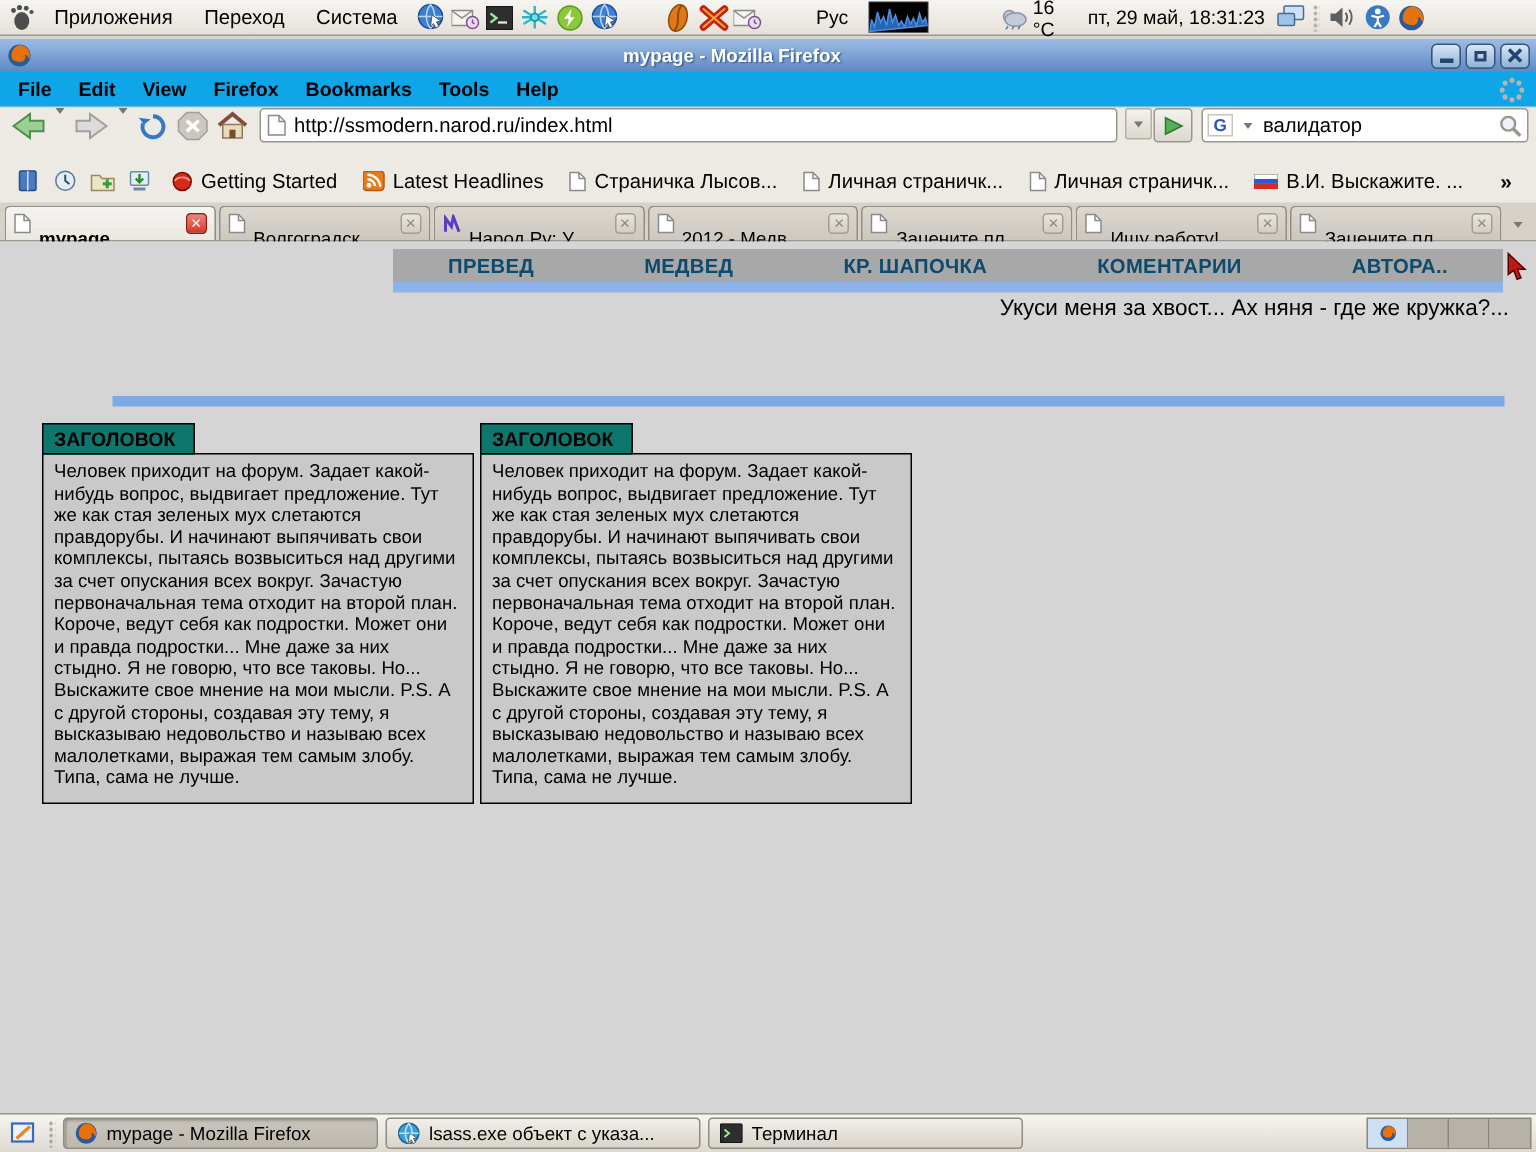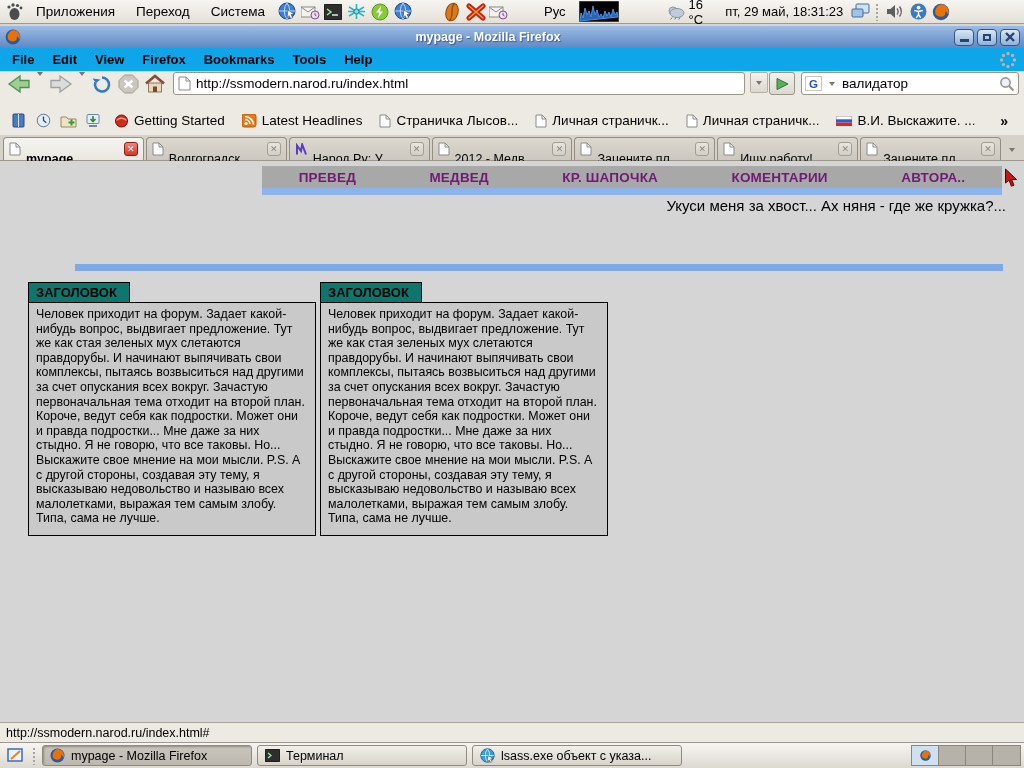--- a/index.html
+++ b/index.html
@@ -62,21 +62,21 @@
   .tab-label { flex:1; white-space:nowrap; overflow:hidden;margin-top:20px; }
   .tab-close { width:14px; height:14px; border-radius:3px; display:flex; align-items:center; justify-content:center;
     border:1px solid #a39d92; background:linear-gradient(#e9e6df,#d2cec6); color:#8d887e; font-size:9px; line-height:1; }
   .tab.active .tab-close { background:linear-gradient(#f08579,#d8362a); border-color:#8e1c12; color:#fff; }
   .tab-listdrop { margin-left:auto; width:18px; height:20px; display:flex; align-items:center; justify-content:center; }
 
   
   .content { flex:1; position:relative; background:#d5d5d5; overflow:hidden; }
   .page-nav { position:absolute; left:262px; top:5px; width:740px; height:22px; background:#a8a8a8;
     display:flex; align-items:center; justify-content:space-around; }
-  .page-nav-item { color:#701a75; font-weight:bold; font-size:13.5px; letter-spacing:.2px; }
+  .page-nav-item { color:#0c4a6e; font-weight:bold; font-size:13.5px; letter-spacing:.2px; }
   .page-nav-strip { position:absolute; left:262px; top:27px; width:740px; height:7px; background:#8db3ea; }
   .tagline { position:absolute; top:36px; right:18px; font-size:15px; }
   .hr-blue { position:absolute; top:103px; left:75px; width:928px; height:7px; background:#7ea9e8; }
   .article { position:absolute; top:121px; width:288px; }
   .article.a1 { left:28px; } .article.a2 { left:320px; }
   .article-tab { display:inline-block; position:relative; z-index:2; border:1px solid #000; background:#0f766e;
     padding:2px 12px 2px 7px; font-weight:bold; font-size:13px; margin-bottom:-1px; }
   .article-body { border:1px solid #000; background:#c9c9c9; padding:4px 7px 9px; font-size:12.4px; line-height:14.6px; }
   .cursor-red { position:absolute; left:1004px; top:7px; }
 
@@ -519,62 +519,59 @@
       <div class="article-body">Человек приходит на форум. Задает какой-нибудь вопрос, выдвигает предложение. Тут же как стая зеленых мух слетаются правдорубы. И начинают выпячивать свои комплексы, пытаясь возвыситься над другими за счет опускания всех вокруг. Зачастую первоначальная тема отходит на второй план. Короче, ведут себя как подростки. Может они и правда подростки... Мне даже за них стыдно. Я не говорю, что все таковы. Но... Выскажите свое мнение на мои мысли. P.S. А с другой стороны, создавая эту тему, я высказываю недовольство и называю всех малолетками, выражая тем самым злобу. Типа, сама не лучше.</div>
     </div>
 
     <span class="cursor-red">
       <svg width="14" height="21">
           <path d="M1.5 1v14l3.6-2.8 2.3 6 2.6-1-2.4-5.7h5z" fill="#c01818" stroke="#5a0000"></path>
         </svg>
     </span>
   </div>
 
-  <div class="statusbar">
-    <span>http://ssmodern.narod.ru/index.html#</span>
-  </div>
 </div>
 
 <div class="taskbar">
   <span class="show-desktop">
     <svg width="17" height="15">
         <rect x="1" y="1" width="14" height="12" fill="#eef3fa" stroke="#3a6ac0" stroke-width="1.5"></rect>
         <path d="M4 11L13 3" stroke="#e8881a" stroke-width="2.2"></path>
       </svg>
   </span>
   <span class="task-grip"></span>
 
   <div class="task-btn active">
     <span>
       <svg width="15" height="15">
           <circle cx="7.5" cy="7.5" r="7" fill="#2a5a9a"></circle>
           <path d="M7.5 1a6.6 6.6 0 016.1 8.8c-.8-1-.8-2.7-2.7-2.7 1 2.7-.8 4.6-3.4 4.6a6.6 6.6 0 01-4.4-1.8A6.6 6.6 0 017.5 1z" fill="#e8720a"></path>
         </svg>
     </span>
     <span class="task-label">mypage - Mozilla Firefox</span>
-  </div>
-  <div class="task-btn">
-    <span>
-      <svg width="15" height="13">
-          <rect width="15" height="13" rx="2" fill="#2e2e2e" stroke="#111"></rect>
-          <path d="M3 4l3 2.5L3 9" stroke="#9fe89f" fill="none" stroke-width="1.3"></path>
-        </svg>
-    </span>
-    <span class="task-label">Терминал</span>
   </div>
   <div class="task-btn">
     <span>
       <svg width="15" height="15">
           <circle cx="7.5" cy="7.5" r="6.7" fill="#3b9fd4" stroke="#1a6a9a"></circle>
           <path d="M1 7.5h13 M7.5 1a10.5 10.5 0 010 13 M7.5 1a10.5 10.5 0 000 13" stroke="#bfe4f5" fill="none"></path>
           <path d="M8 7.5l5 3-2.4.5 1.4 2.6-1.5.8-1.4-2.6-1.8 1.9z" fill="#fff" stroke="#444" stroke-width=".5"></path>
         </svg>
     </span>
     <span class="task-label">lsass.exe объект с указа...</span>
   </div>
+  <div class="task-btn">
+    <span>
+      <svg width="15" height="13">
+          <rect width="15" height="13" rx="2" fill="#2e2e2e" stroke="#111"></rect>
+          <path d="M3 4l3 2.5L3 9" stroke="#9fe89f" fill="none" stroke-width="1.3"></path>
+        </svg>
+    </span>
+    <span class="task-label">Терминал</span>
+  </div>
 
   <div class="workspaces">
     <span class="ws active">
       <svg width="11" height="11">
           <circle cx="5.5" cy="5.5" r="5.2" fill="#2a5a9a"></circle>
           <path d="M5.5.6a4.9 4.9 0 014.5 6.5c-.6-.7-.6-2-2-2 .7 2-.6 3.4-2.5 3.4a4.9 4.9 0 01-3.3-1.3A4.9 4.9 0 015.5.6z" fill="#e8720a"></path>
         </svg>
     </span>
     <span class="ws"></span>
     <span class="ws"></span>

